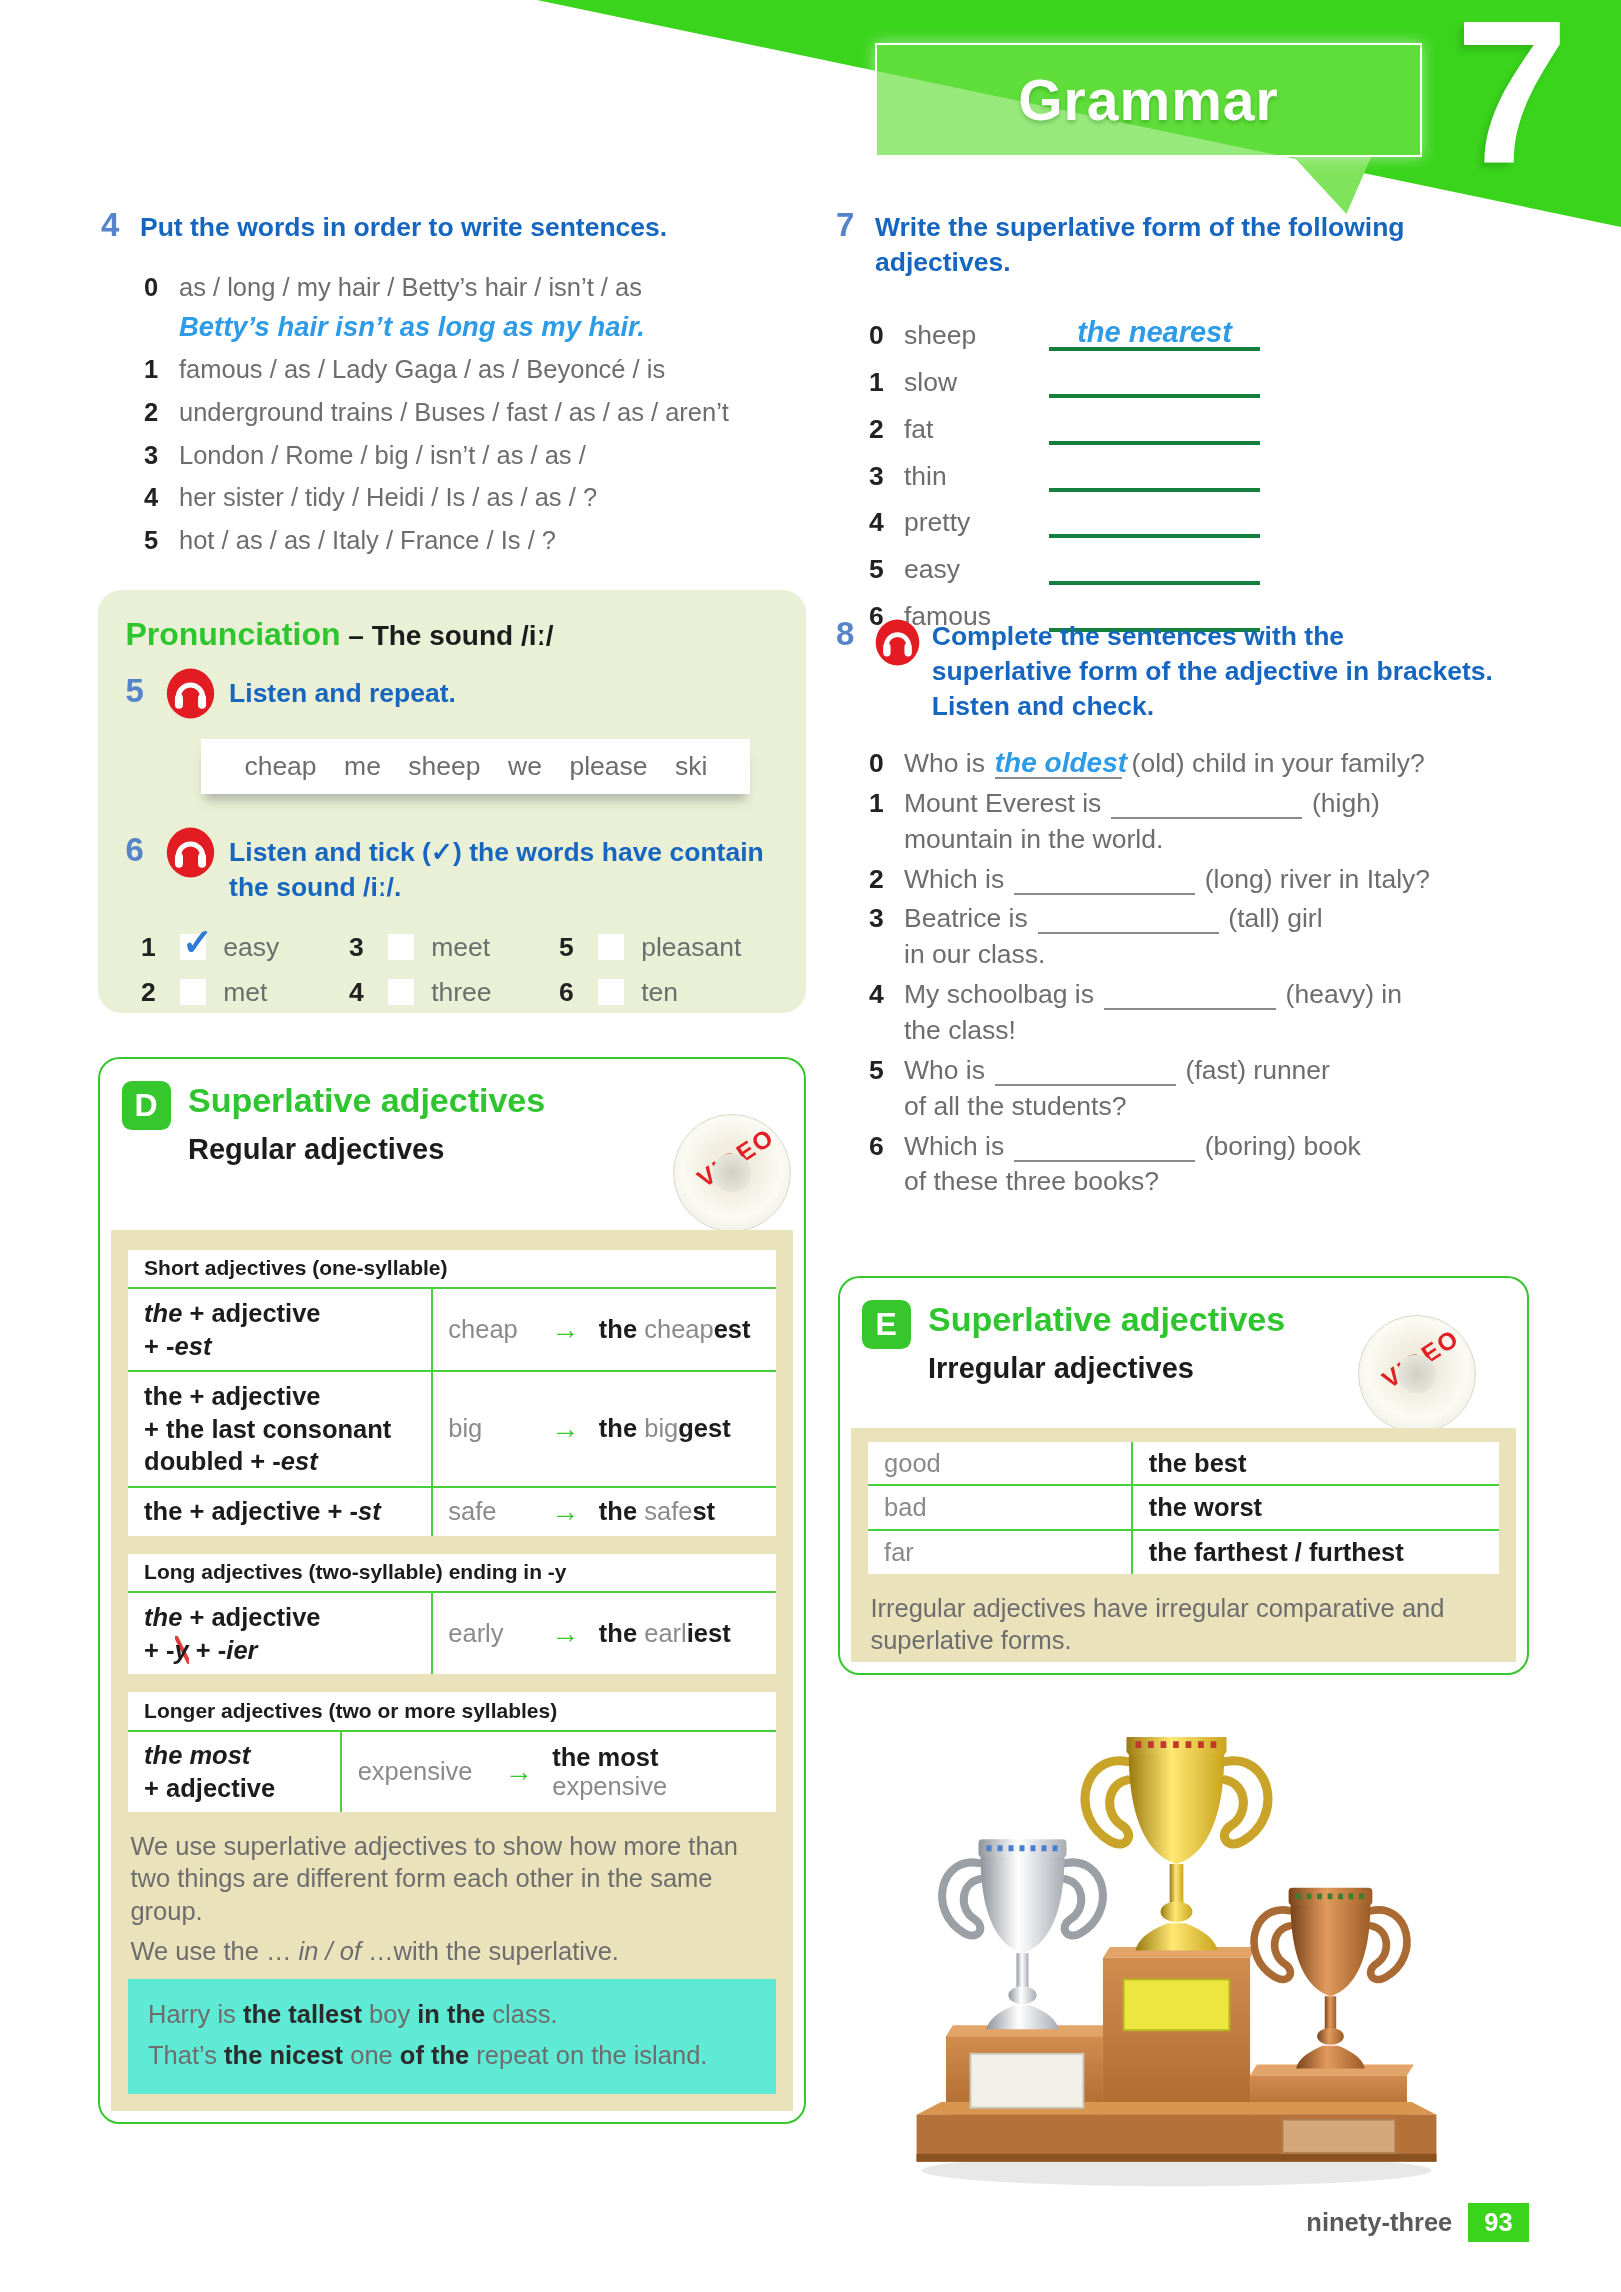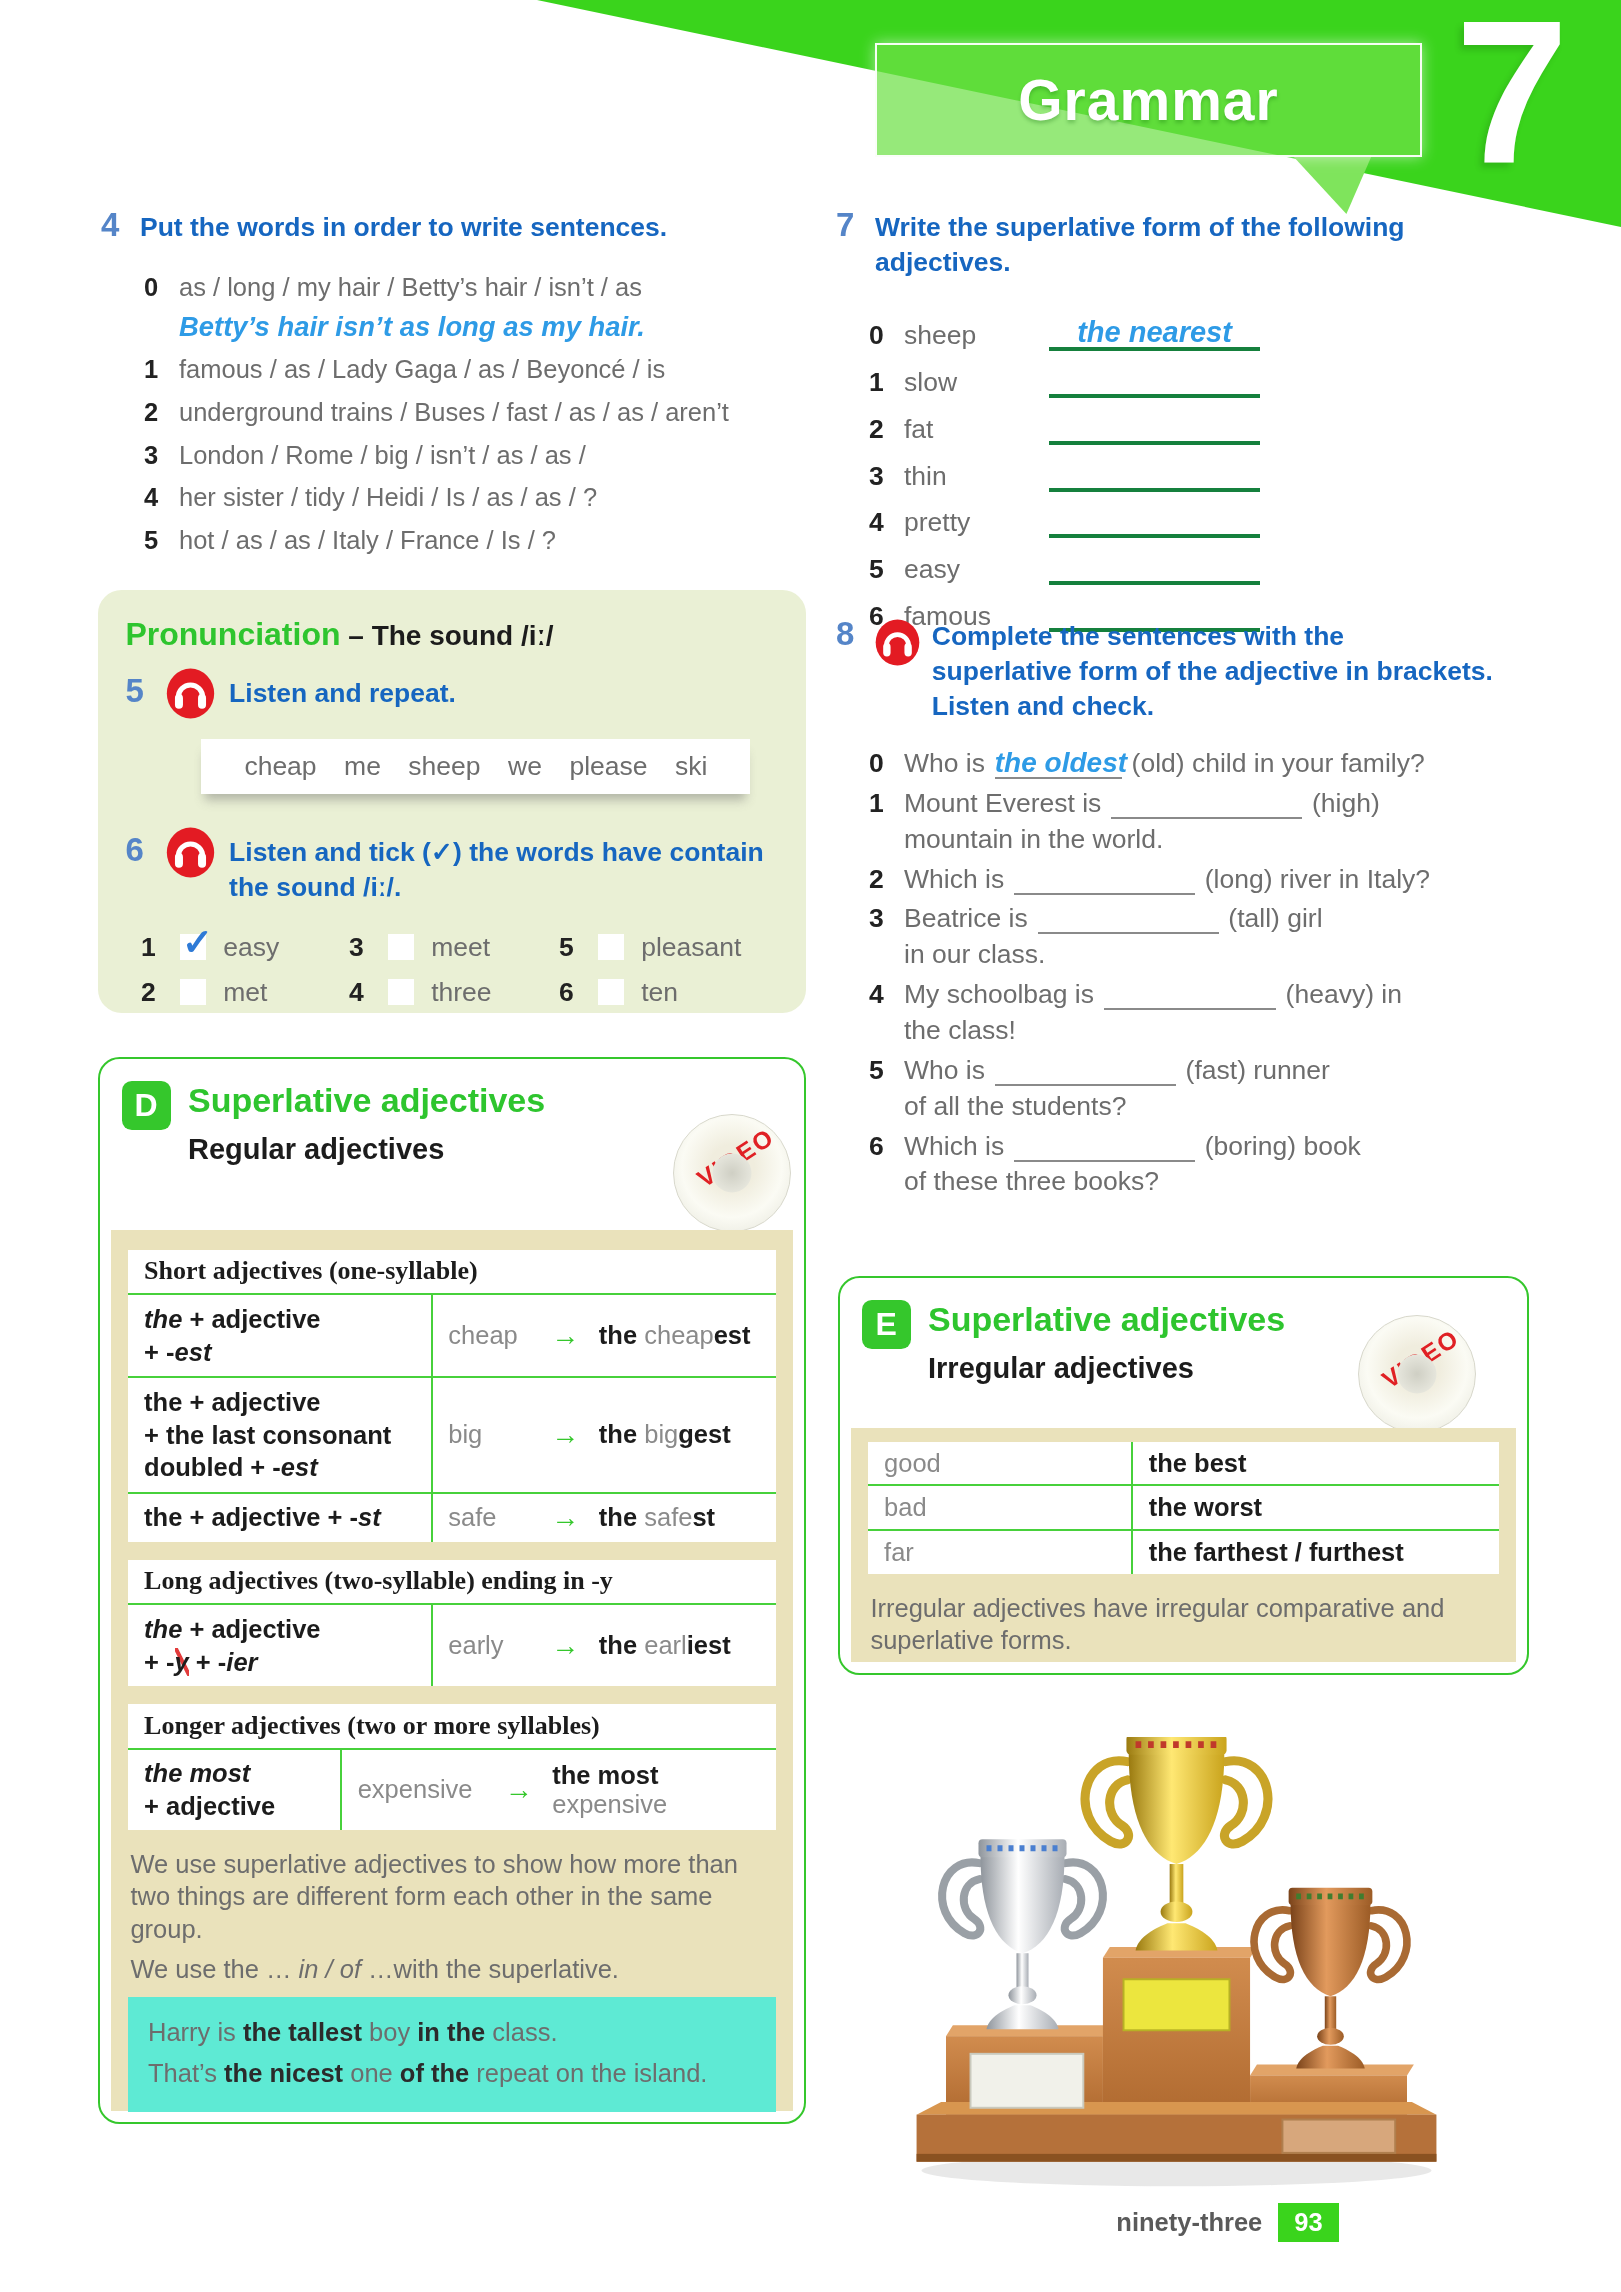--- a/index.html
+++ b/index.html
@@ -69,21 +69,21 @@
         color:#e02024;font-weight:bold;font-size:24.5px;letter-spacing:2px;}
   #discD{left:573px;top:55px;}
   #discE{left:518px;top:37px;}
   .panel{position:absolute;left:10.8px;right:10.8px;bottom:10.8px;background:#eae2bb;z-index:1;}
   #panelD{top:171px;}
   #panelE{top:150px;}
   .panel-inner{padding:19.6px 17.6px 0 17.6px;}
   #panelE .panel-inner{padding-top:13.7px;}
 
   .gtable{background:#fff;margin-bottom:17.6px;}
-  .thead{font-size:26px;font-weight:bold;color:#1c1c1c;padding:6.9px 15.7px;border-bottom:2.9px solid #47d13b;font-family:Liberation Serif, serif;}
+  .thead{font-size:21px;font-weight:bold;color:#1c1c1c;padding:6.9px 15.7px;border-bottom:2.9px solid #47d13b;}
   .trow{display:flex;}
   .trow + .trow{border-top:2.9px solid #47d13b;}
   .tleft{box-sizing:border-box;padding:7.8px 15.7px;font-size:25.5px;font-weight:bold;color:#1c1c1c;line-height:1.28;
          border-right:2.9px solid #47d13b;flex:none;}
   .tright{display:flex;align-items:center;padding:7.8px 15.7px;font-size:25.5px;flex:1;}
   .tword{color:#8a8a8a;flex:none;}
   .tarrow{color:#35c72c;font-weight:bold;font-size:28px;margin-right:19.6px;flex:none;}
   .tres{color:#1c1c1c;}
   .sg-n{}
   .sg-i{font-style:italic;}
@@ -118,21 +118,21 @@
   .s8l1 .gnum{font-size:26.5px;}
   .s8text{font-size:26.5px;color:#6d6d6d;display:flex;align-items:flex-end;white-space:nowrap;}
   .blank8{display:inline-block;height:29px;border-bottom:2px solid #8a8a8a;margin:0 9.8px;position:relative;vertical-align:bottom;}
   .blank8 .hand{position:absolute;left:0;right:0;bottom:-2px;text-align:center;font-size:28px;}
   .s8l2{margin:4.9px 0 0 35px;font-size:26.5px;color:#6d6d6d;}
 
   
   #trophy{position:absolute;left:861px;top:1737px;width:631px;height:461px;}
 
   
-  #footer{position:absolute;top:2203px;left:0;width:1339px;display:flex;justify-content:flex-end;align-items:center;}
+  #footer{position:absolute;top:2203px;left:0;width:1529px;display:flex;justify-content:flex-end;align-items:center;}
   .pgword{font-size:25.5px;font-weight:bold;color:#5a5a5a;margin-right:15.7px;}
   .pgbox{width:61px;height:39px;background:#3ad41c;color:#fff;font-size:25.5px;font-weight:bold;
          display:flex;align-items:center;justify-content:center;}
 </style>
 </head>
 <body>
 
 <div class="page">
 
   <div class="band-green"></div>

